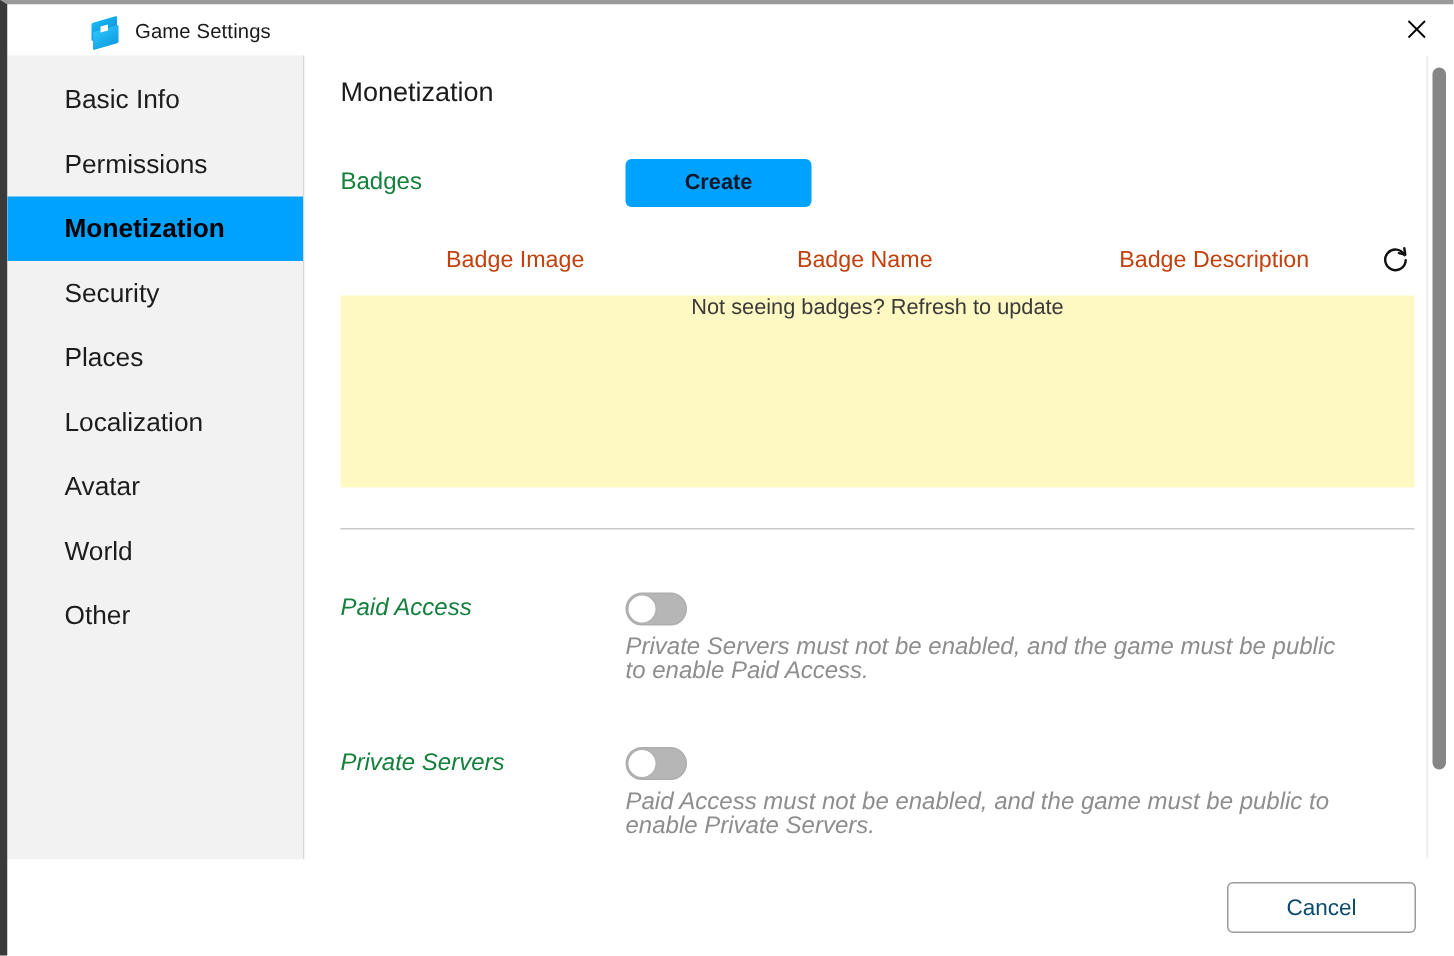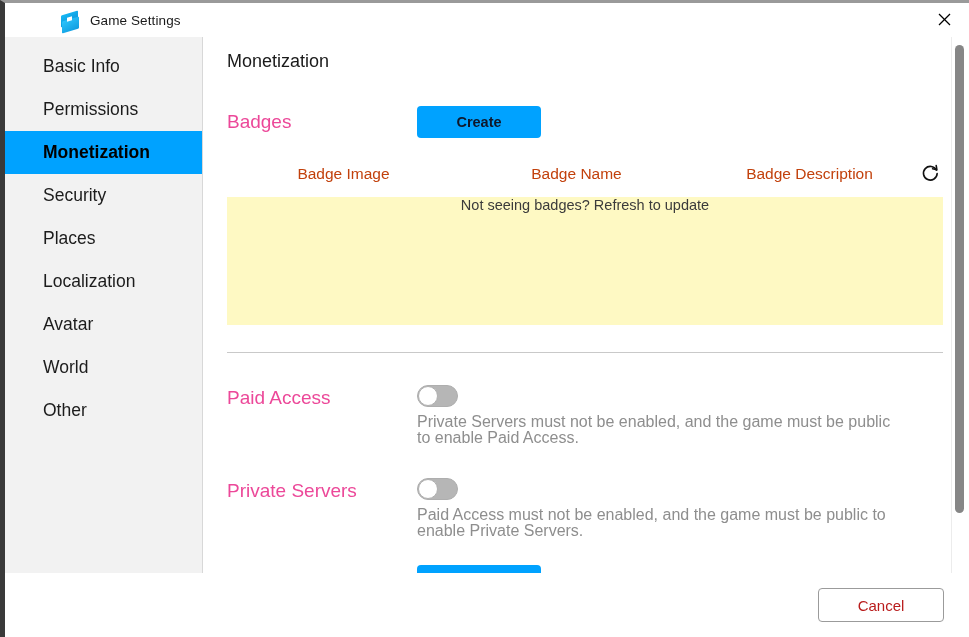--- a/index.html
+++ b/index.html
@@ -139,22 +139,22 @@
     margin-bottom: 0;
     font-weight: normal;
   }
 
   .badges-row {
     display: flex;
     align-items: center;
     margin-top: 34px;
   }
   .section-label {
-    font-size: 19px;
-    color: #ec4899;
+    font-size: 16px;
+    color: #15803d;
     width: 190px;
     flex: none;
   }
   #create-btn {
     width: 124px;
     height: 32px;
     background: #00a2ff;
     color: #0f172a;
     border: none;
     border-radius: 4px;
@@ -208,21 +208,22 @@
   #divider {
     margin-top: 27px;
     width: 716px;
     height: 1px;
     background: #c9c9c9;
   }
 
   
   .toggle-row {
     display: flex;
-    margin-top: 32px;
+    margin-top: 42px;
+    font-style: italic;
   }
   .toggle-row .section-label { padding-top: 2px; }
   .toggle-col { width: 490px; }
   .switch {
     width: 41px;
     height: 22px;
     border-radius: 11px;
     background: #b6b6b6;
     border: 1px solid #aeaeae;
     box-sizing: border-box;
@@ -293,21 +294,21 @@
     box-sizing: border-box;
   }
   #cancel-btn {
     width: 126px;
     height: 34px;
     background: #ffffff;
     border: 1px solid #9b9b9b;
     border-radius: 4px;
     font-family: "Liberation Sans", sans-serif;
     font-size: 15px;
-    color: #b91c1c;
+    color: #0c4a6e;
     cursor: pointer;
   }
   #save-btn {
     margin-left: 22px;
     width: 126px;
     height: 34px;
     background: #91d8fb;
     border: none;
     border-radius: 4px;
     font-family: "Liberation Sans", sans-serif;

